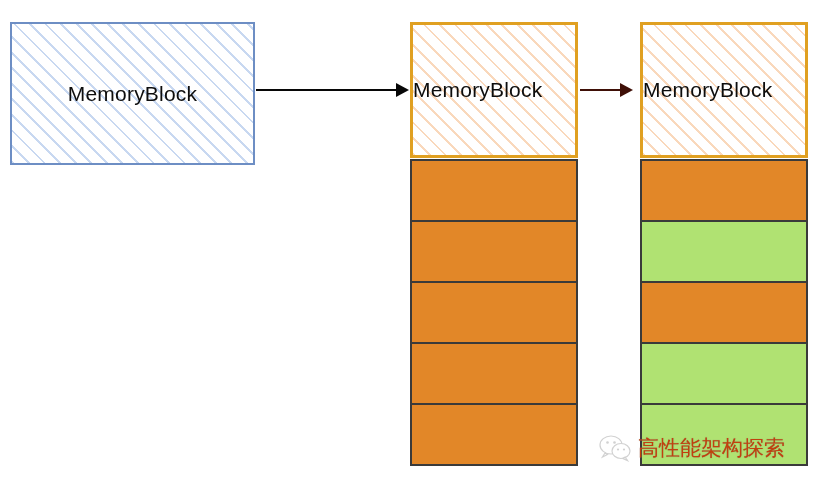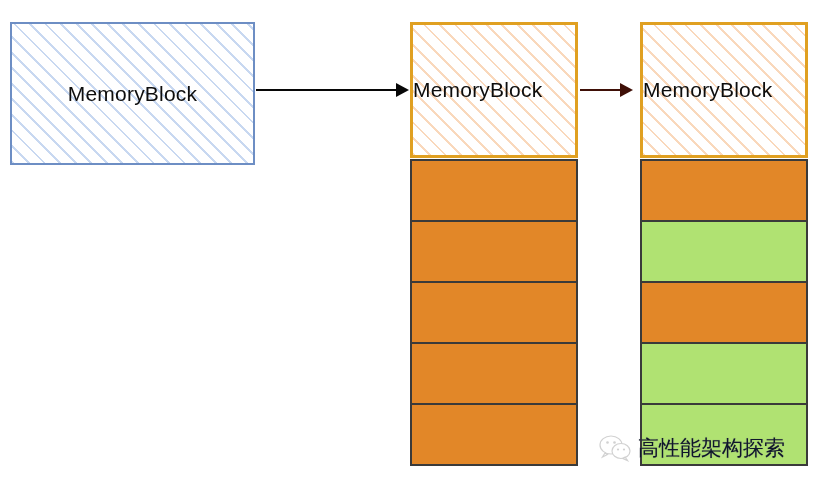--- a/index.html
+++ b/index.html
@@ -115,21 +115,21 @@
     left: 598px;
     top: 433px;
     display: flex;
     align-items: center;
     gap: 6px;
     pointer-events: none;
   }
   .wm-logo { width: 34px; height: 30px; opacity: 0.45; }
   .wm-text {
     font-size: 21px;
-    color: #0f172a;
+    color: #c2410c;
     white-space: nowrap;
     text-shadow: 0 0 1px rgba(120,120,120,0.75);
   }
 </style>
 </head>
 <body>
 
 <div id="canvas">
 
   <div class="pool-box">

